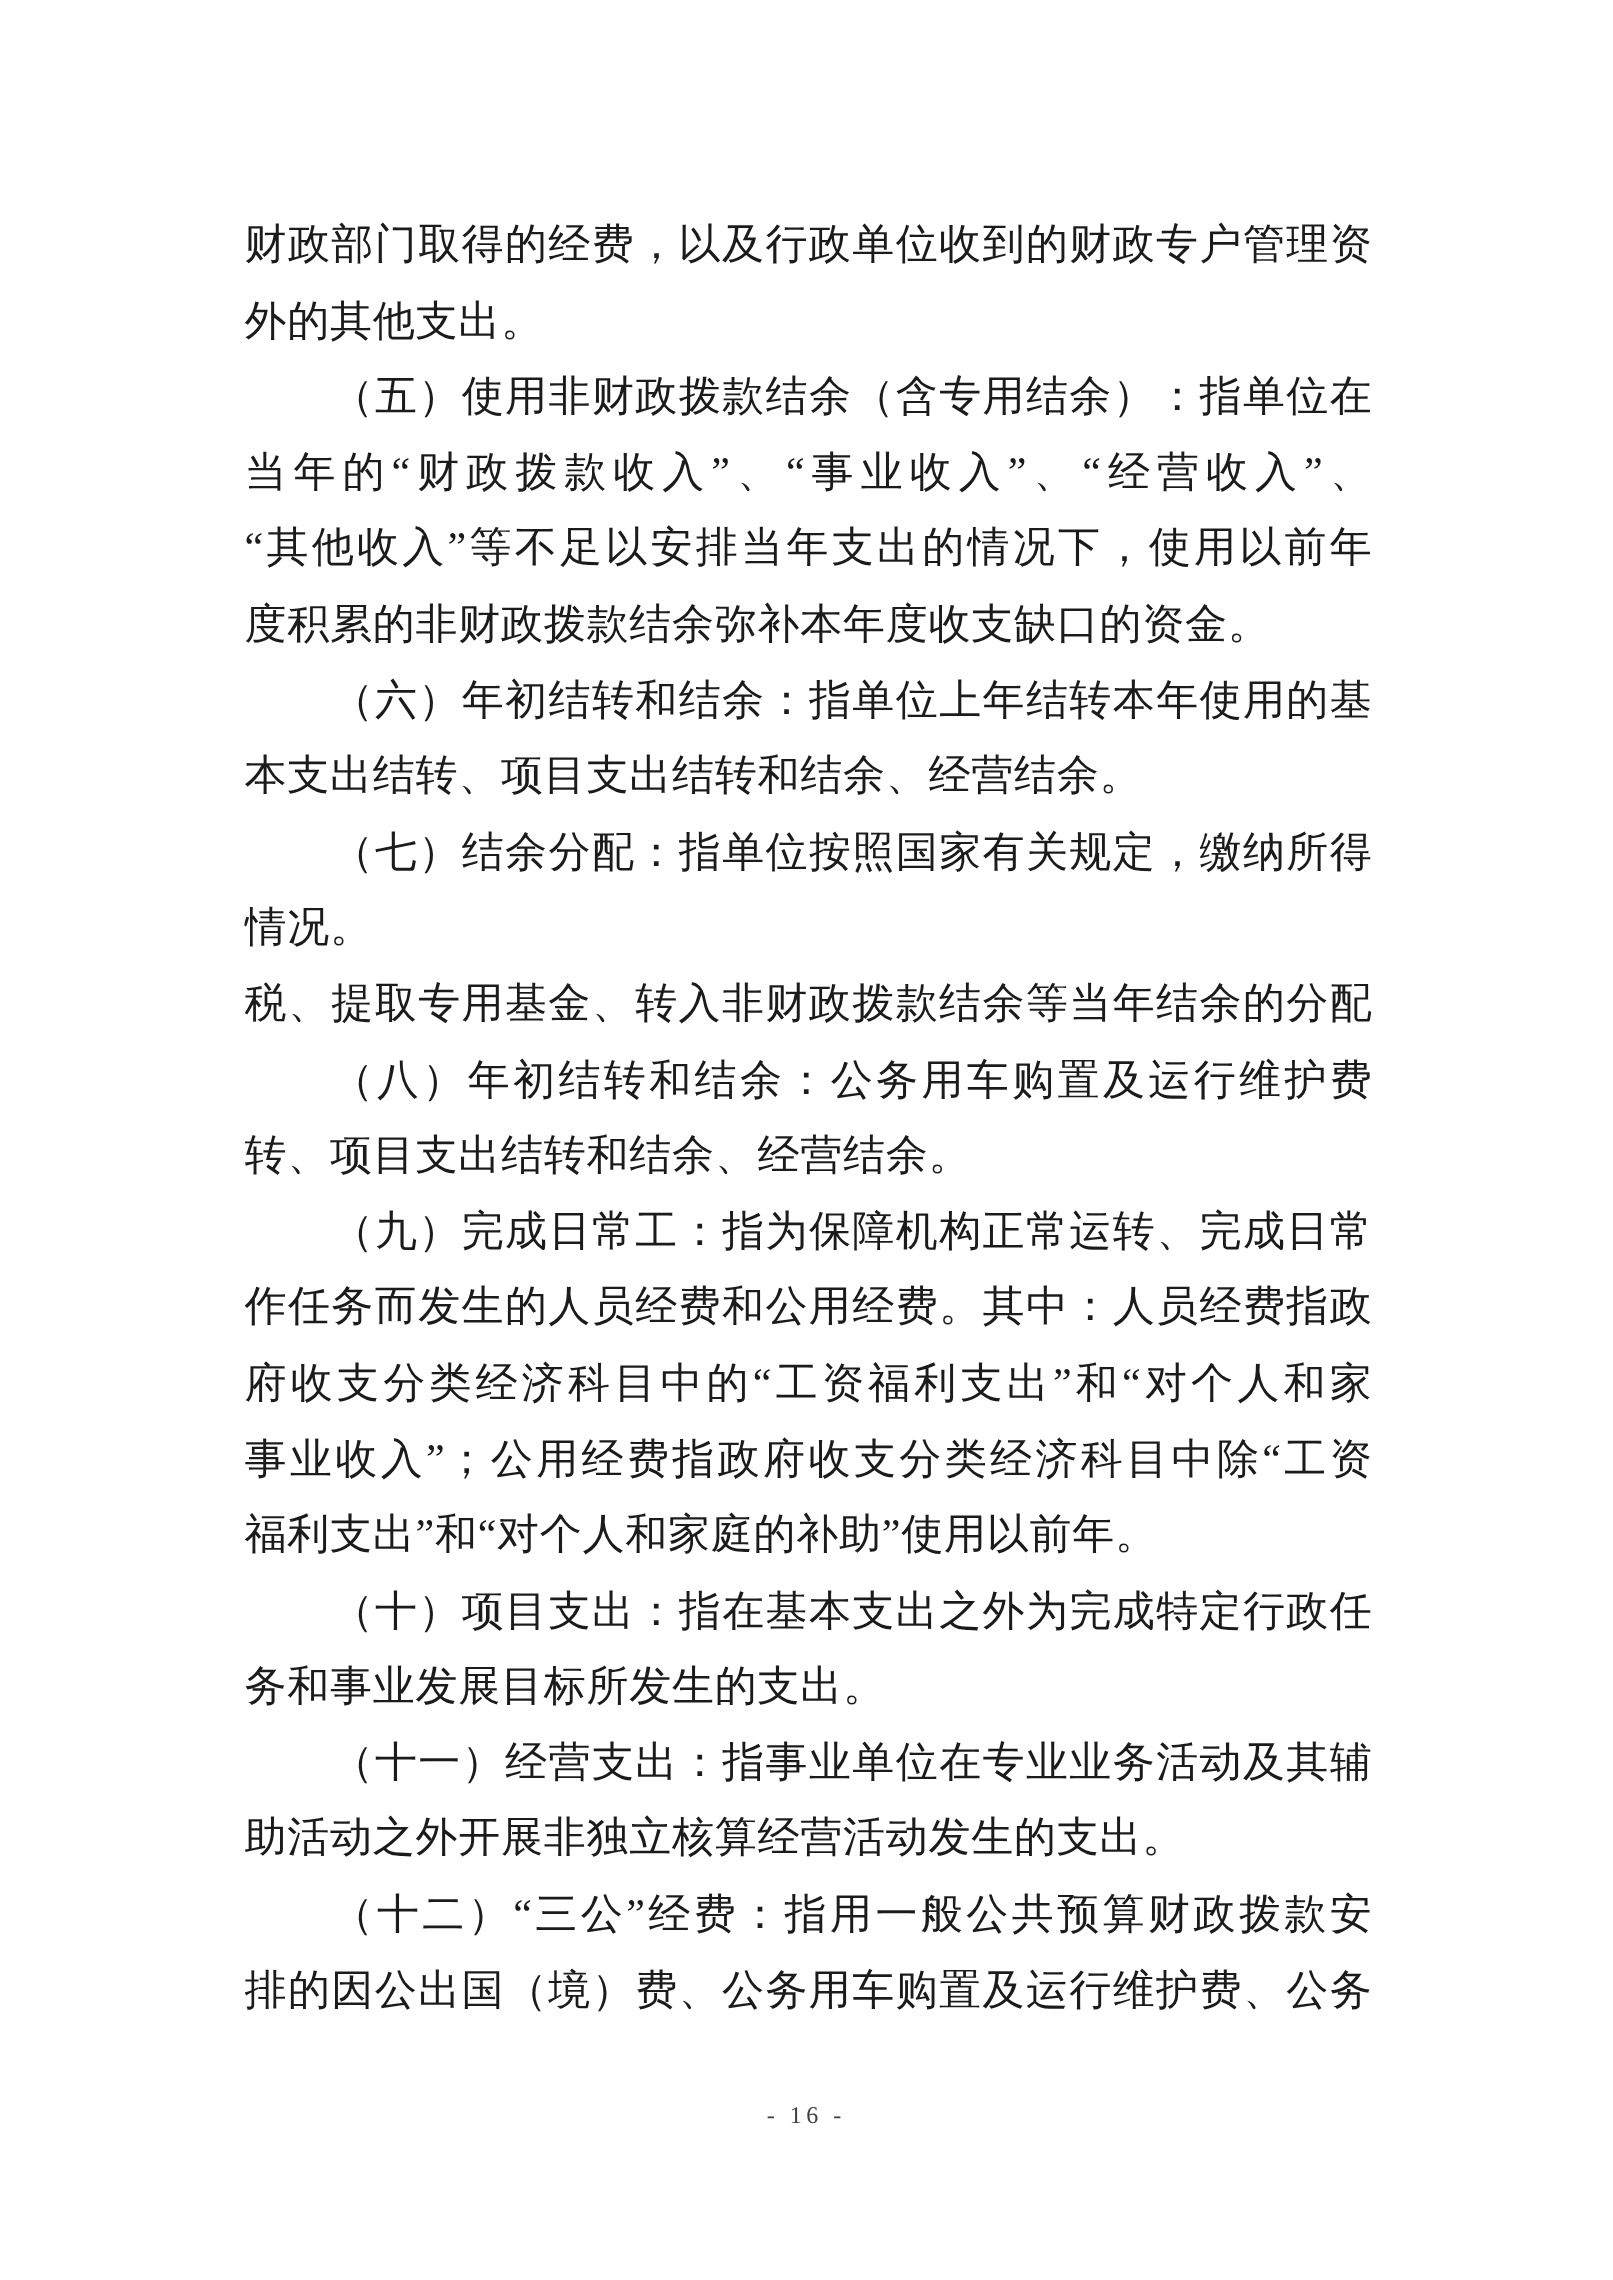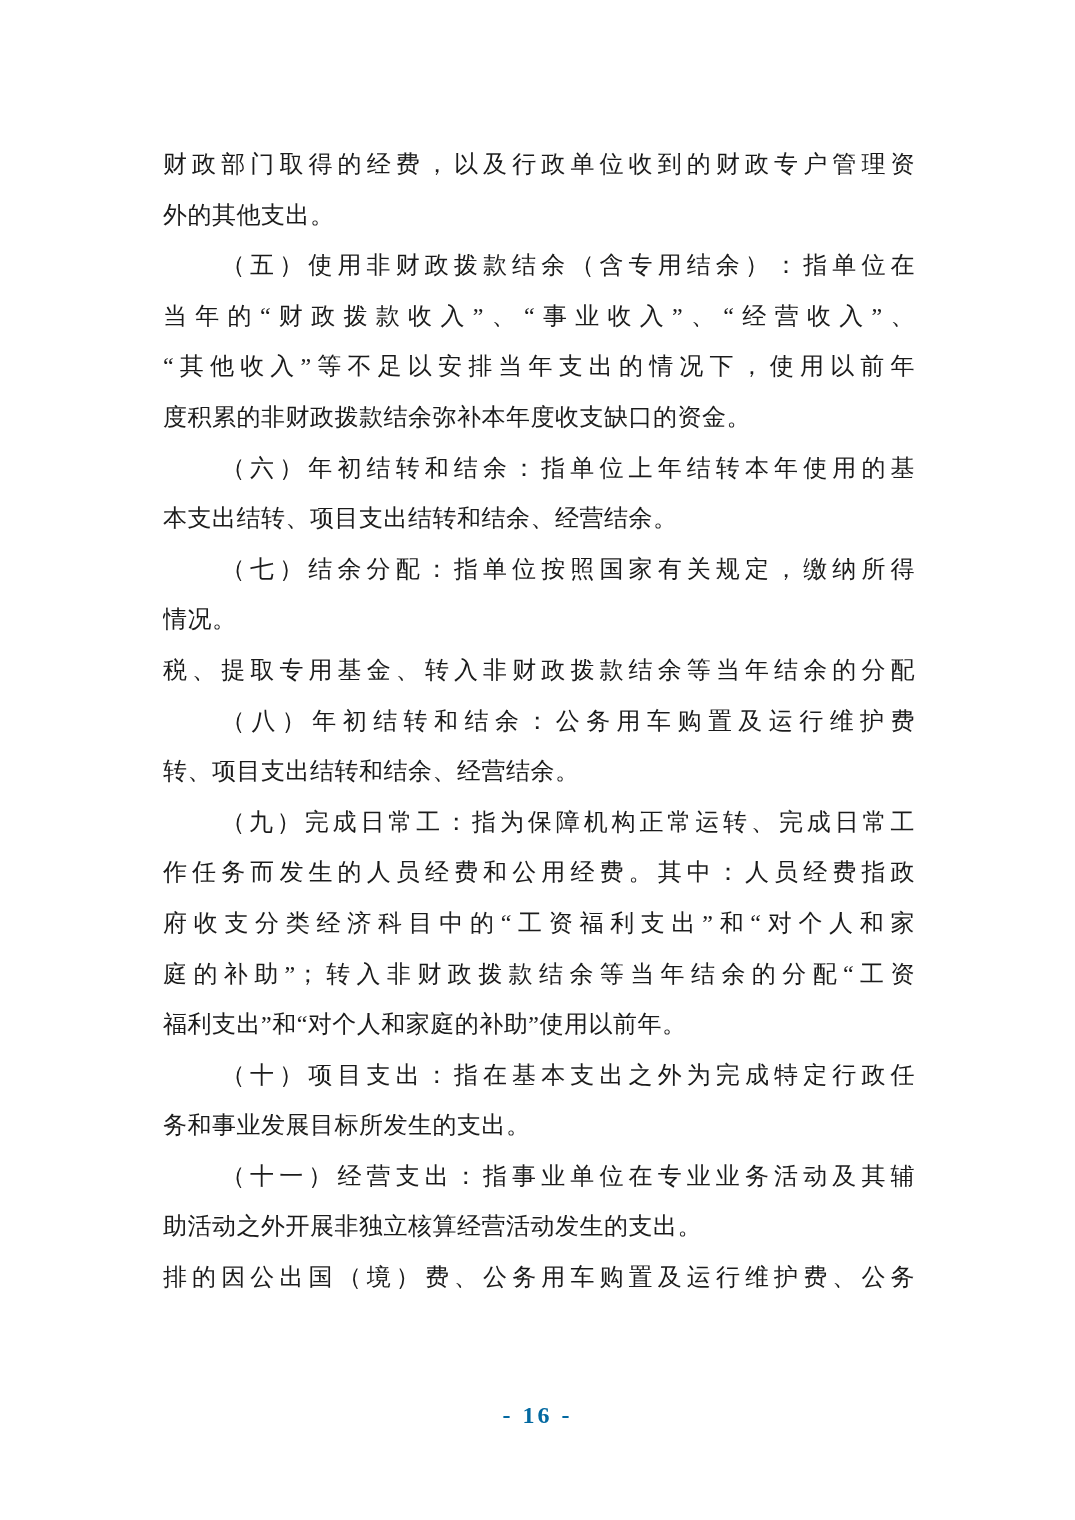--- a/index.html
+++ b/index.html
@@ -18,21 +18,21 @@
     height: 1520px;
     background: #ffffff;
     overflow: hidden;
     color: #1b1b1b;
   }
   .body-text {
     position: absolute;
     left: 163px;
     top: 139px;
     width: 752px;
-    font-size: 24px;
+    font-size: 28px;
     line-height: 50.6px;
     letter-spacing: 0.5px;
   }
   .line {
     height: 50.6px;
     overflow: hidden;
   }
   .line.indent {
     text-indent: 58px;
   }
@@ -45,24 +45,23 @@
     font-weight: normal;
   }
   .footer {
     position: absolute;
     top: 1402px;
     left: 0;
     width: 1075px;
     text-align: center;
   }
   .page-number {
-    font-size: 24px;
+    font-size: 16px;
     letter-spacing: 3px;
-    color: #0369a1;
-    font-weight: bold;
+    color: #404040;
   }
 </style>
 </head>
 <body>
 
 <div class="page">
   <div class="body-text" id="body-text">
       <div class="line justify"><span class="run">财政部门取得的经费，以及行政单位收到的财政专户管理资</span></div>
       <div class="line"><span class="run">外的其他支出。</span></div>
       <div class="line indent justify"><span class="run bold">（五）使用非财政拨款结余（含专用结余）：</span><span class="run">指单位在</span></div>
@@ -72,24 +71,25 @@
       <div class="line indent justify"><span class="run bold">（六）年初结转和结余：</span><span class="run">指单位上年结转本年使用的基</span></div>
       <div class="line"><span class="run">本支出结转、项目支出结转和结余、经营结余。</span></div>
       <div class="line indent justify"><span class="run bold">（七）结余分配：</span><span class="run">指单位按照国家有关规定，缴纳所得</span></div>
       <div class="line"><span class="run">情况。</span></div>
       <div class="line justify"><span class="run">税、提取专用基金、转入非财政拨款结余等当年结余的分配</span></div>
       <div class="line indent justify"><span class="run bold">（八）年初结转和结余：</span><span class="run">公务用车购置及运行维护费</span></div>
       <div class="line"><span class="run">转、项目支出结转和结余、经营结余。</span></div>
       <div class="line indent justify"><span class="run bold">（九）完成日常工：</span><span class="run">指为保障机构正常运转、完成日常工</span></div>
       <div class="line justify"><span class="run">作任务而发生的人员经费和公用经费。其中：人员经费指政</span></div>
       <div class="line justify"><span class="run">府收支分类经济科目中的“工资福利支出”和“对个人和家</span></div>
-      <div class="line justify"><span class="run">庭的补助”；转入非财政拨款结余等当年结余的分配“工资</span></div>
+      <div class="line justify"><span class="run">事业收入”；公用经费指政府收支分类经济科目中除“工资</span></div>
       <div class="line"><span class="run">福利支出”和“对个人和家庭的补助”使用以前年。</span></div>
       <div class="line indent justify"><span class="run bold">（十）项目支出：</span><span class="run">指在基本支出之外为完成特定行政任</span></div>
       <div class="line"><span class="run">务和事业发展目标所发生的支出。</span></div>
       <div class="line indent justify"><span class="run bold">（十一）经营支出：</span><span class="run">指事业单位在专业业务活动及其辅</span></div>
       <div class="line"><span class="run">助活动之外开展非独立核算经营活动发生的支出。</span></div>
+      <div class="line indent justify"><span class="run bold">（十二）“三公”经费：</span><span class="run">指用一般公共预算财政拨款安</span></div>
       <div class="line justify"><span class="run">排的因公出国（境）费、公务用车购置及运行维护费、公务</span></div>
     </div>
   <div class="footer">
     <span class="page-number">- 16 -</span>
   </div>
 </div>
 
 </body></html>

